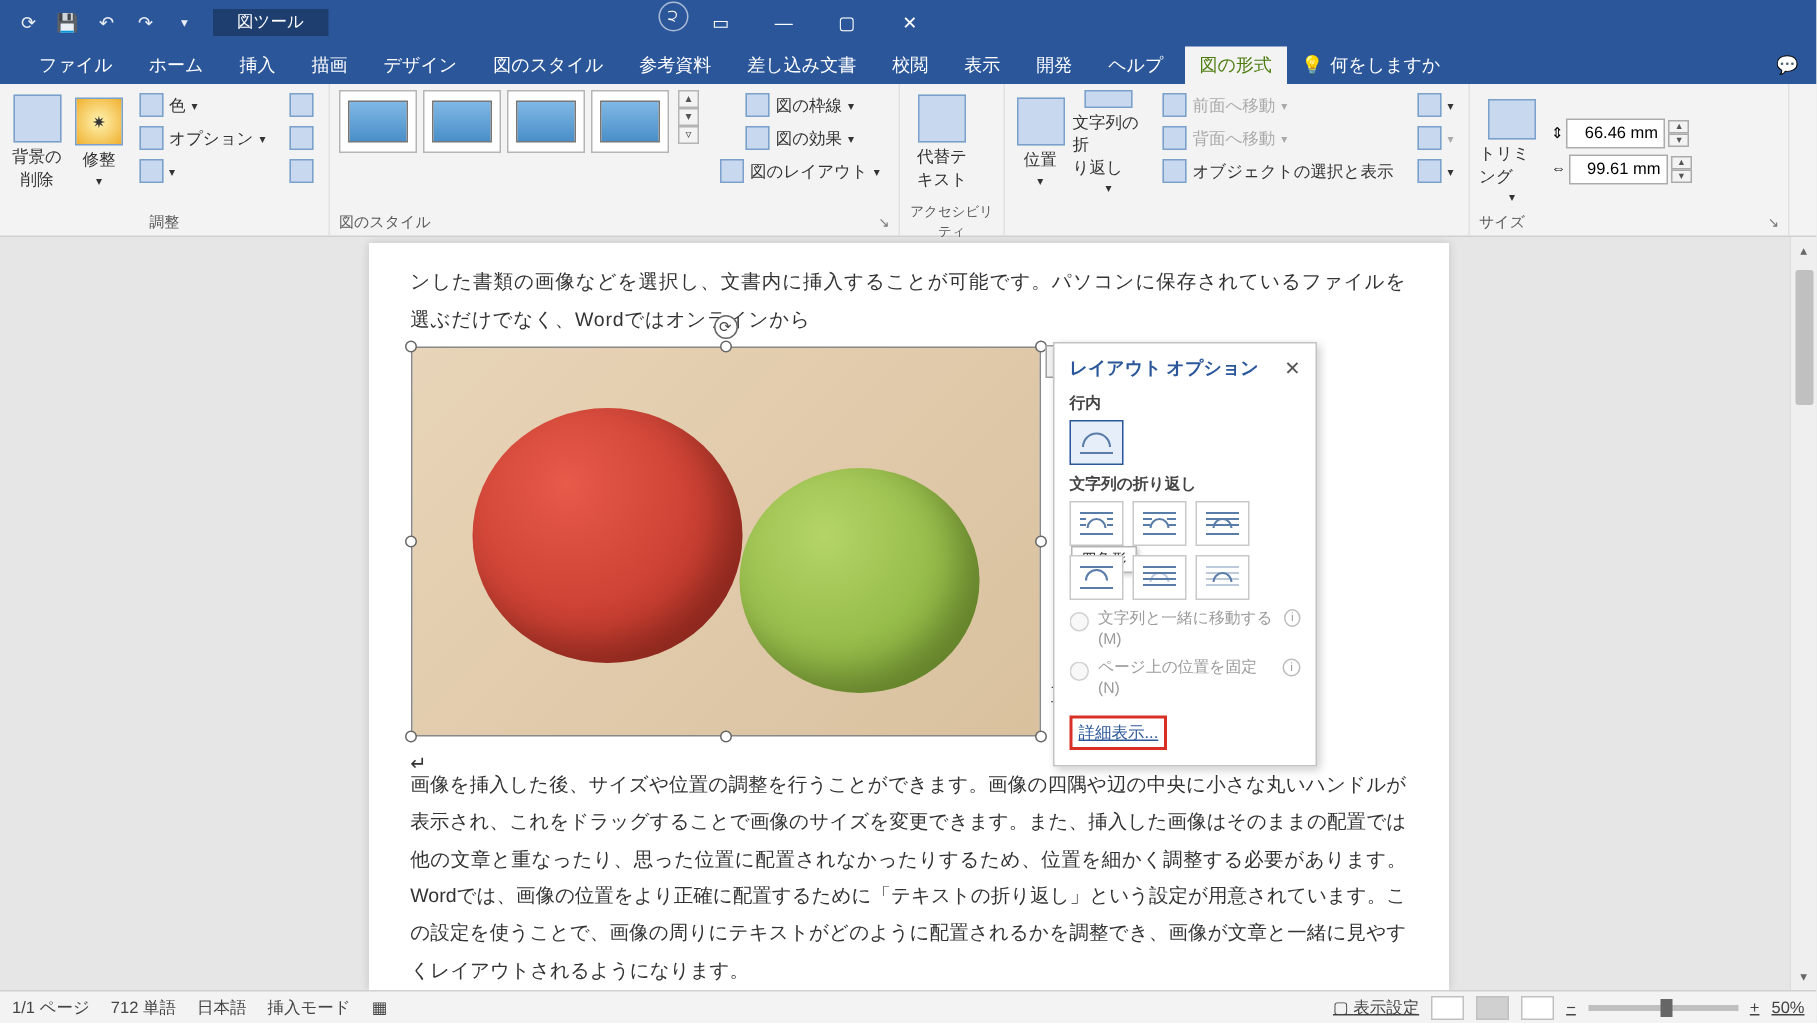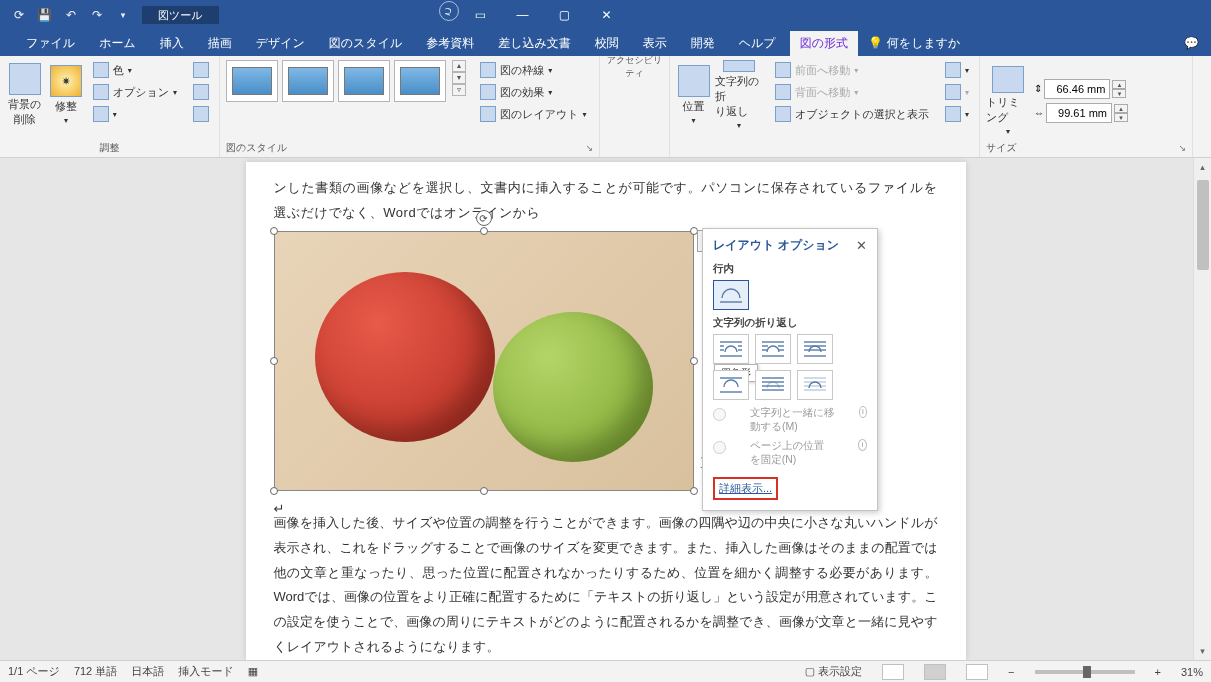--- a/index.html
+++ b/index.html
@@ -10,21 +10,21 @@
 .titlebar .qat { display: flex; gap: 4px; padding: 0 8px; align-items: center; }
 .titlebar .qat span { width: 22px; height: 22px; display: inline-flex; align-items: center; justify-content: center; opacity: .9; }
 .titlebar .title { flex: 1; text-align: center; }
 .titlebar .tools-tab { background: #1e3e70; padding: 0 16px; height: 18px; font-size: 11px; line-height: 18px; margin-right: 220px; }
 .titlebar .wincontrols { display: flex; gap: 2px; padding-right: 4px; }
 .titlebar .wincontrols span { width: 40px; height: 28px; display: inline-flex; align-items: center; justify-content: center; }
 
 
 .ribbon-tabs { height: 26px; background: #2b579a; display: flex; align-items: center; padding-left: 16px; gap: 4px; color: #fff; font-size: 12px; }
 .ribbon-tabs .tab { padding: 4px 10px; cursor: pointer; }
-.ribbon-tabs .tab.active { background: #f3f3f3; color: #6d28d9; font-family: Liberation Serif, serif; }
+.ribbon-tabs .tab.active { background: #f3f3f3; color: #4d7c0f; font-family: Liberation Serif, serif; }
 .ribbon-tabs .tell { display:flex; align-items:center; gap:4px; margin-left:6px; }
 .ribbon-tabs .share { margin-left:auto; margin-right:12px; }
 
 
 .ribbon { height: 102px; background: #f3f3f3; border-bottom: 1px solid #d0d0d0; display: flex; }
 .group { border-right: 1px solid #e1e1e1; padding: 4px 6px 2px; display: flex; flex-direction: column; justify-content: space-between; }
 .group-label { font-size: 10px; color: #5a5a5a; text-align: center; height: 14px; display:flex; align-items:center; justify-content:center; gap:4px;}
 .group-label .dlaunch { font-size:9px; color:#777; margin-left:auto; }
 .group-body { flex:1; display:flex; align-items:flex-start; gap:4px; }
 .big-btn { display:flex; flex-direction:column; align-items:center; justify-content:center; width:44px; height:70px; font-size:11px; color:#333; gap:2px; }
@@ -57,35 +57,35 @@
 
 .layout-panel { position:absolute; left:702px; top:228px; width:176px; background:#fff; border:1px solid #c3c3c3; box-shadow:2px 2px 6px rgba(0,0,0,.2); padding:8px 10px 10px; font-size:11px; color:#444; z-index:20;}
 .layout-panel h4 { font-size:12px; color:#2b579a; font-weight:bold; margin-bottom:8px; display:flex; justify-content:space-between; align-items:center;}
 .layout-panel h4 .close { color:#555; font-size:13px; cursor:pointer; font-weight:normal;}
 .layout-panel .sec-label { font-size:10.5px; font-weight:bold; color:#444; margin:6px 0 4px; }
 .wrap-grid { display:flex; flex-wrap:wrap; gap:6px; }
 .wrap-opt { width:36px; height:30px; border:1px solid #c8c8c8; display:flex; align-items:center; justify-content:center; background:#fff; position:relative;}
 .wrap-opt.sel { border:1px solid #2b579a; background:#e5eef9; }
 .wrap-opt svg { width:26px; height:20px; }
 .tooltip { position:absolute; top:29px; left:0; background:#fff; border:1px solid #b5b5b5; padding:1px 6px; font-size:10px; white-space:nowrap; box-shadow:1px 1px 3px rgba(0,0,0,.2); color:#333;}
-.radio-row { display:flex; align-items:flex-start; gap:24px; margin-top:6px; color:#9a9a9a; font-size:10.5px; line-height:1.3;}
+.radio-row { display:flex; align-items:flex-start; gap:6px; margin-top:6px; color:#9a9a9a; font-size:10.5px; line-height:1.3;}
 .radio-row input { margin-top:2px; }
 .radio-row .info { margin-left:auto; width:12px; height:12px; border:1px solid #bbb; border-radius:50%; font-size:8px; display:flex; align-items:center; justify-content:center; color:#999;}
 .detail-link { text-align:left; margin-top:10px; }
 .detail-link a { color:#2b579a; text-decoration:underline; font-size:11px; }
 .detail-box { border:2px solid #d93025; padding:2px 4px; display:inline-block; }
 
 
 .vscroll { position:absolute; right:0; top:158px; bottom:22px; width:18px; background:#efefef; border-left:1px solid #ddd; }
 .vscroll .arrow { height:18px; text-align:center; font-size:9px; color:#666; line-height:18px; }
 .vscroll .thumb-s { position:absolute; top:22px; left:3px; width:12px; height:90px; background:#c0c0c0; border-radius:2px;}
 
 
 .statusbar { position:absolute; bottom:0; left:0; right:0; height:22px; background:#f3f3f3; border-top:1px solid #d0d0d0; display:flex; align-items:center; font-size:11px; color:#444; padding:0 8px; gap:14px;}
-.statusbar .right { margin-left:auto; display:flex; align-items:center; gap:20px;}
+.statusbar .right { margin-left:auto; display:flex; align-items:center; gap:8px;text-decoration:underline;}
 .statusbar .viewbtn { width:22px; height:16px; border:1px solid #c0c0c0; background:#fff;}
 .statusbar .viewbtn.active { background:#d0d0d0;}
 .statusbar .slider { width:100px; height:4px; background:#c0c0c0; position:relative;}
 .statusbar .slider .knob { position:absolute; top:-4px; left:48px; width:8px; height:12px; background:#666;}
 
 svg.wrap-ico line { stroke:#5a7ca8; stroke-width:1.4; }
 svg.wrap-ico .arc { fill:none; stroke:#5a7ca8; stroke-width:1.4; }
 </style>
 </head>
 <body>
@@ -190,21 +190,21 @@
           </div>
         <div class="thumb">
             <div class="pic"></div>
           </div>
       </div>
       <div class="spinner-col">
           <span>▴</span>
           <span>▾</span>
           <span>▿</span>
         </div>
-      <div class="small-row" style="margin-left:6px;">
+      <div class="small-row" style="margin-left:6px;align-items:center;">
         <div class="small-btn">
             <span class="ico"></span>
             <span>図の枠線</span>
             <span style="font-size:8px;">▾</span>
           </div>
         <div class="small-btn">
             <span class="ico"></span>
             <span>図の効果</span>
             <span style="font-size:8px;">▾</span>
           </div>
@@ -215,20 +215,27 @@
           </div>
       </div>
     </div>
     <div class="group-label">
         <span>図のスタイル</span>
         <span class="dlaunch">↘</span>
       </div>
   </div>
 
   <div class="group" style="width:70px;">
+    <div class="group-body">
+      <div class="big-btn">
+          <div class="ico"></div>
+          <span style="white-space:pre-line;text-align:center;">代替テ
+キスト</span>
+        </div>
+    </div>
     <div class="group-label">
         <span style="font-size:9px;">アクセシビリティ</span>
       </div>
   </div>
 
   <div class="group" style="width:310px;">
     <div class="group-body">
       <div class="big-btn">
           <div class="ico"></div>
           <span>位置</span>
@@ -437,15 +444,15 @@
   <div class="right">
     <span>▢ <span>表示設定</span></span>
     <span class="viewbtn"></span>
     <span class="viewbtn active"></span>
     <span class="viewbtn"></span>
     <span>−</span>
     <div class="slider">
         <div class="knob"></div>
       </div>
     <span>+</span>
-    <span>31%</span>
+    <span>50%</span>
   </div>
 </div>
 
 </body></html>

